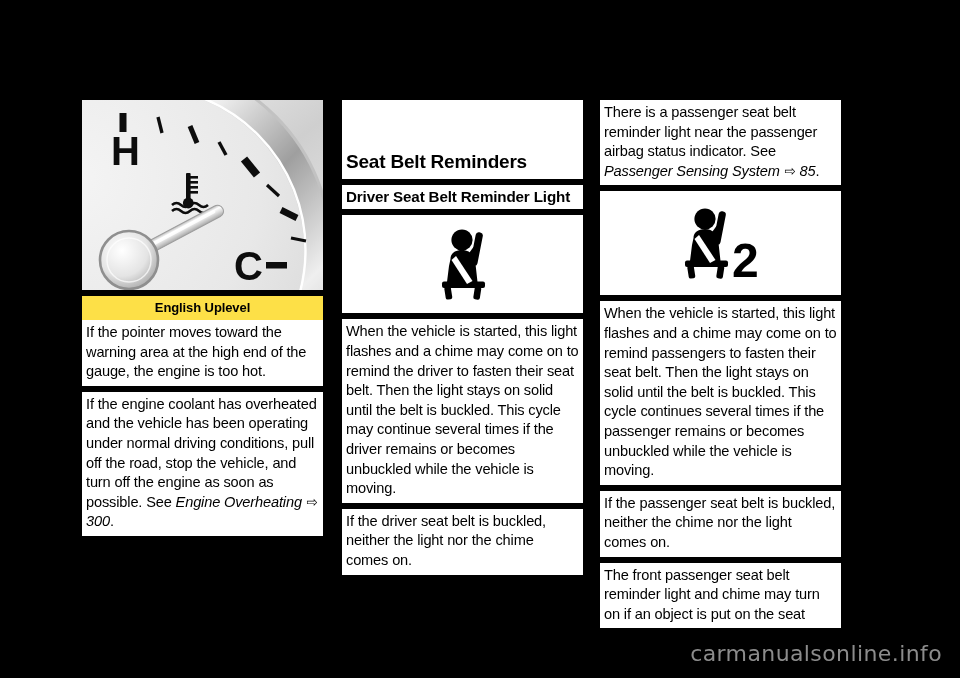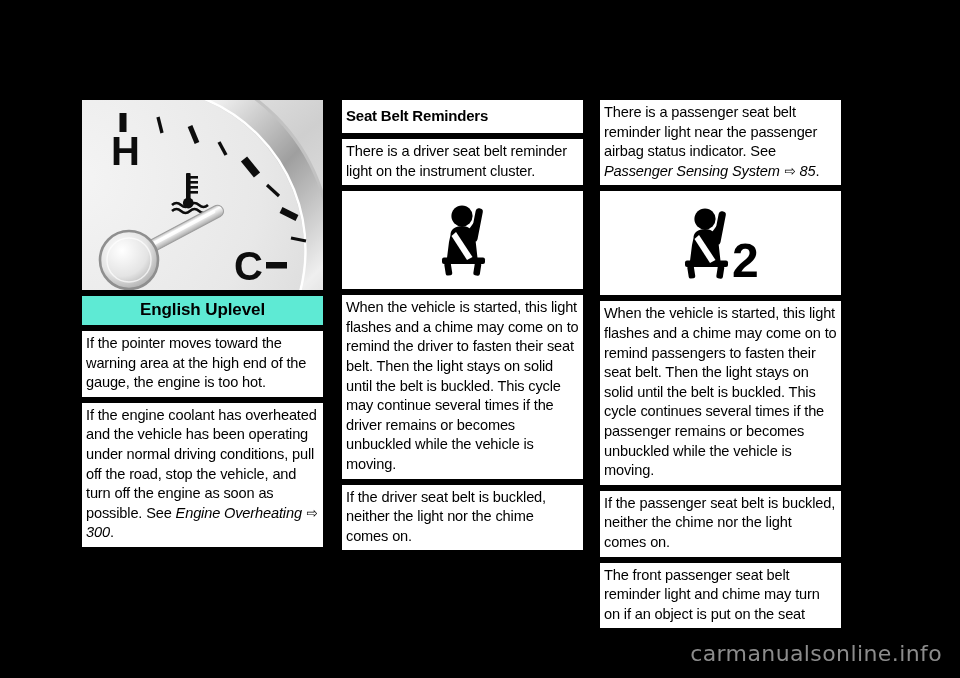--- a/index.html
+++ b/index.html
@@ -31,25 +31,26 @@
   .block.tight { padding:2px 4px 3px 4px; }
 
   p.para {
     font-size:14.6px;
     line-height:19.6px;
     letter-spacing:-0.15px;
     text-align:left;
   }
 
   h1.h-major {
-    font-size:15px;
+    font-size:19px;
     font-weight:bold;
     line-height:23px;
     letter-spacing:-0.2px;
     padding:2px 0 3px 0;
+    margin-top:46px;
   }
   h2.h-minor {
     font-size:15.2px;
     font-weight:bold;
     line-height:19.4px;
     letter-spacing:-0.15px;
   }
 
   em.ref { font-style:italic; }
   .xref-arrow { font-style:normal; display:inline-block; transform:scaleX(0.92); }
@@ -63,24 +64,23 @@
   }
   .fig-icon {
     height:98px;
     display:flex;
     align-items:center;
     justify-content:center;
   }
   .fig-icon.tall { height:104px; }
 
   .caption {
-    background:#5eead4;
-    margin-bottom:6px;
+    background:#fde047;
     text-align:center;
-    font-size:17px;
+    font-size:13px;
     font-weight:bold;
     padding:4px 0 5px 0;
     letter-spacing:-0.1px;
   }
 
   
   .gauge-wrap {
     height:190px;
     position:relative;
     overflow:hidden;
@@ -203,24 +203,24 @@
     </div>
 
   </div>
 
   <div class="col col-mid">
 
     <div class="block tight">
       <h1 class="h-major">Seat Belt Reminders</h1>
     </div>
 
-
-    <div class="block">
-      <p class="para">There is a driver seat belt reminder light on the instrument cluster.</p>
-    </div>
+    <div class="block tight">
+      <h2 class="h-minor">Driver Seat Belt Reminder Light</h2>
+    </div>
+
 
     <div class="figure">
       <div class="fig-icon">
         <svg width="74" height="76" viewBox="0 0 74 76">
           <g fill="#000000">
             <circle cx="36" cy="14" r="10.6"></circle>
             <path d="M 24.5 33 C 24.5 27.5 29 24 36 24 C 44 24 48.5 29.5 49.5 38 L 51.5 56 L 21 56 L 23 40 Z"></path>
             <rect x="47" y="6" width="7.2" height="34" rx="3.2" transform="rotate(11 50.6 23)"></rect>
             <path d="M 47.5 21 L 54.2 23.6 L 26.5 62 L 19.5 59 Z"></path>
             <rect x="16" y="55.5" width="43" height="6.6" rx="2"></rect>

